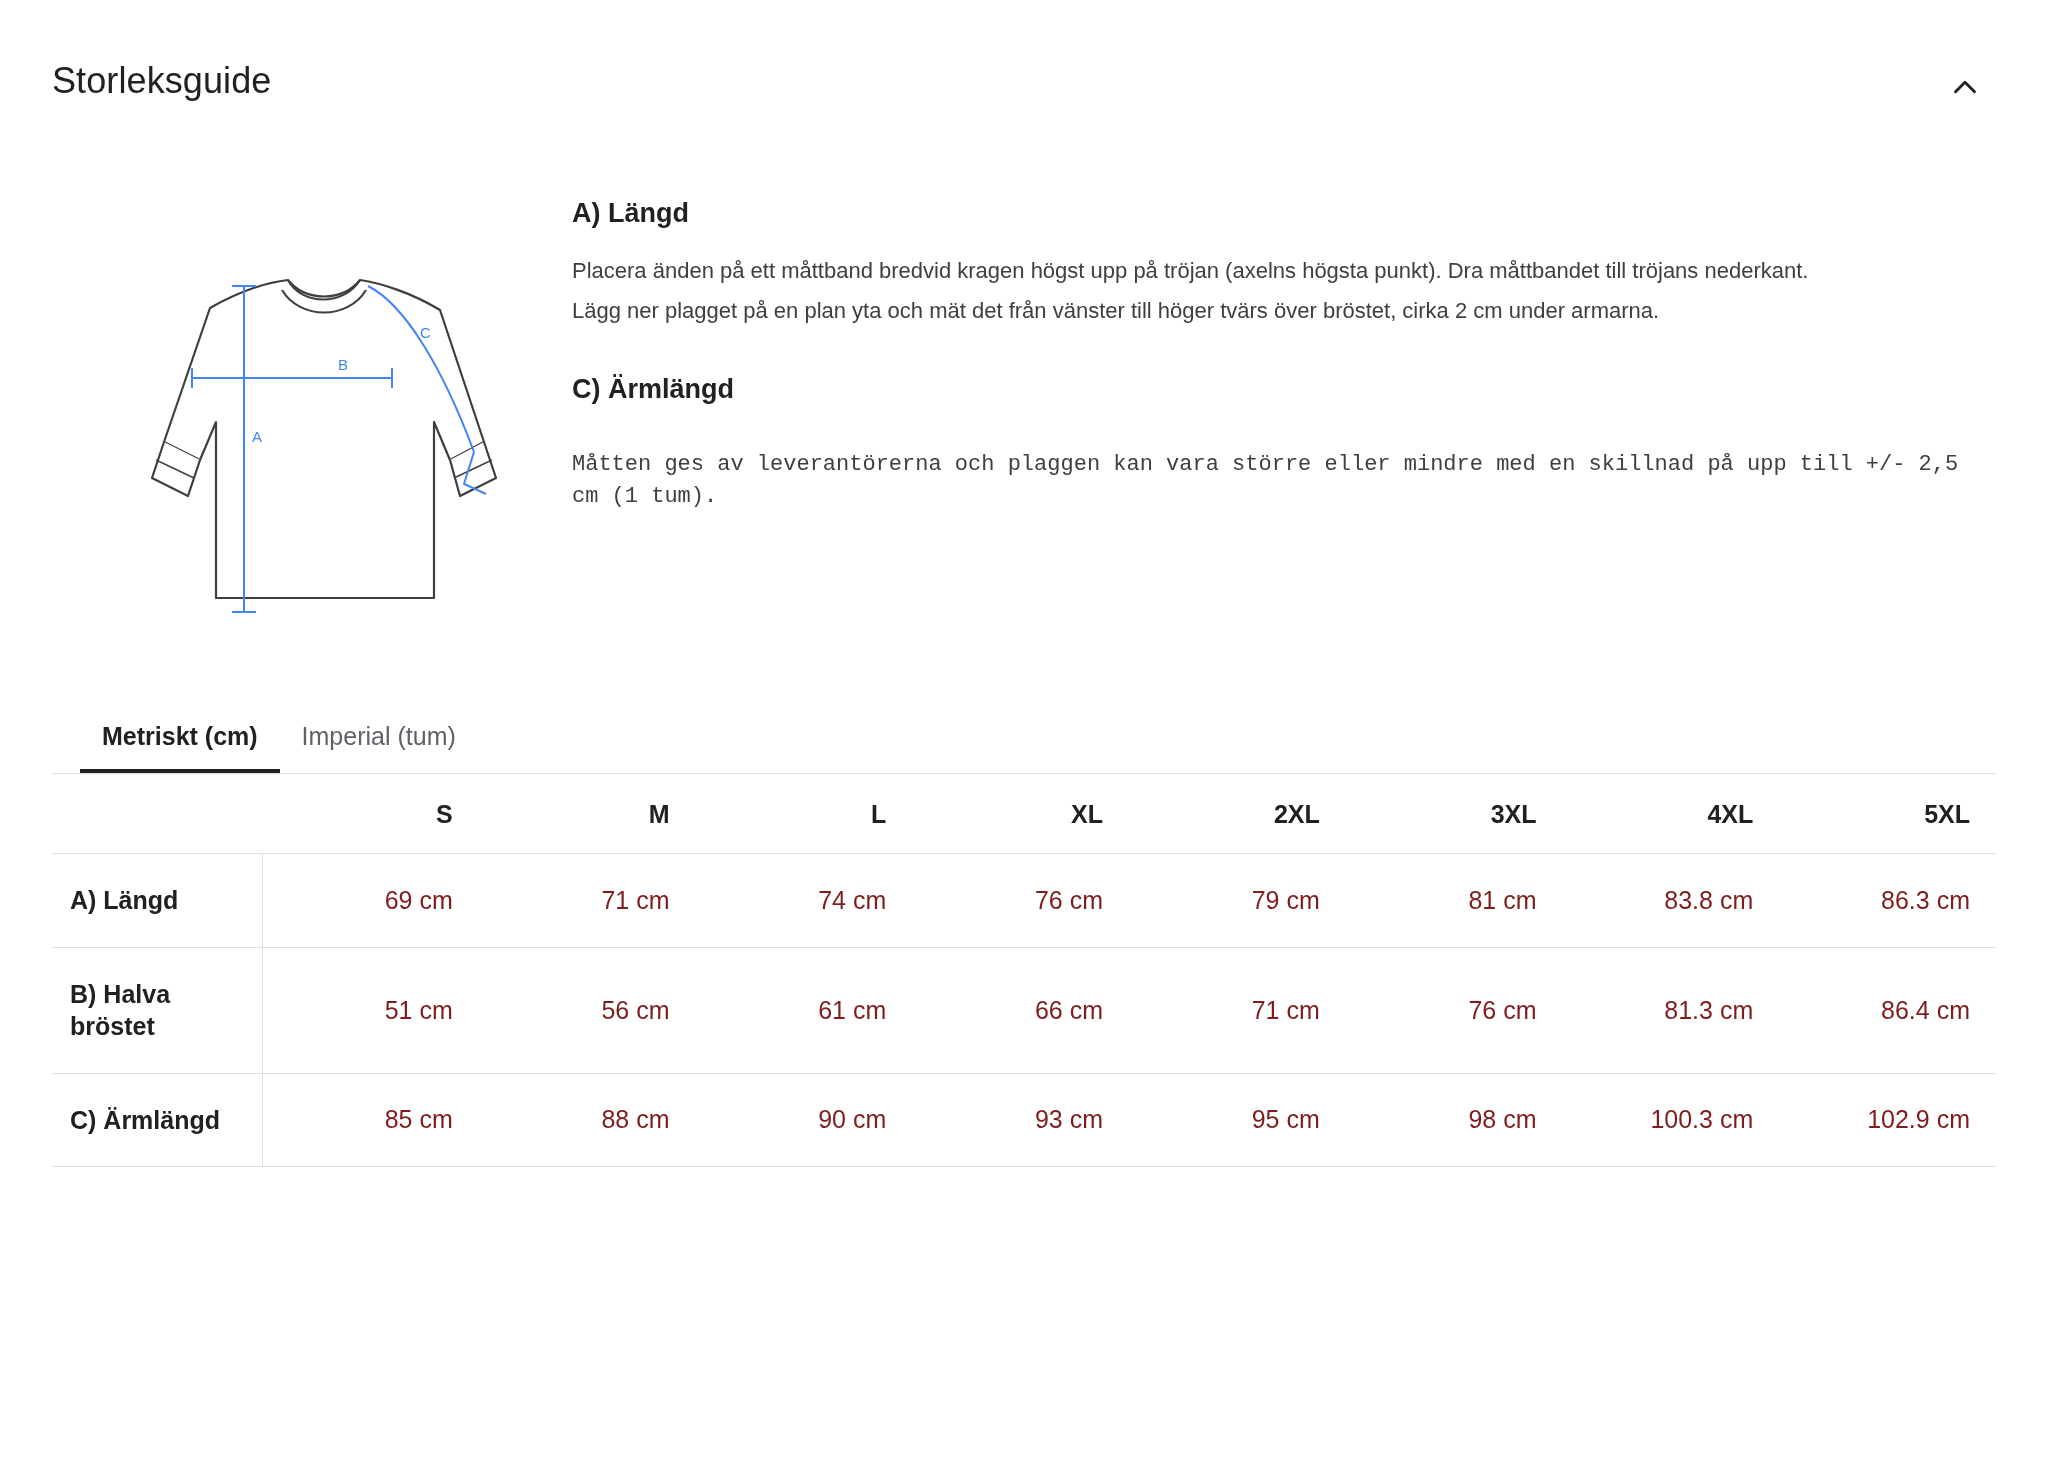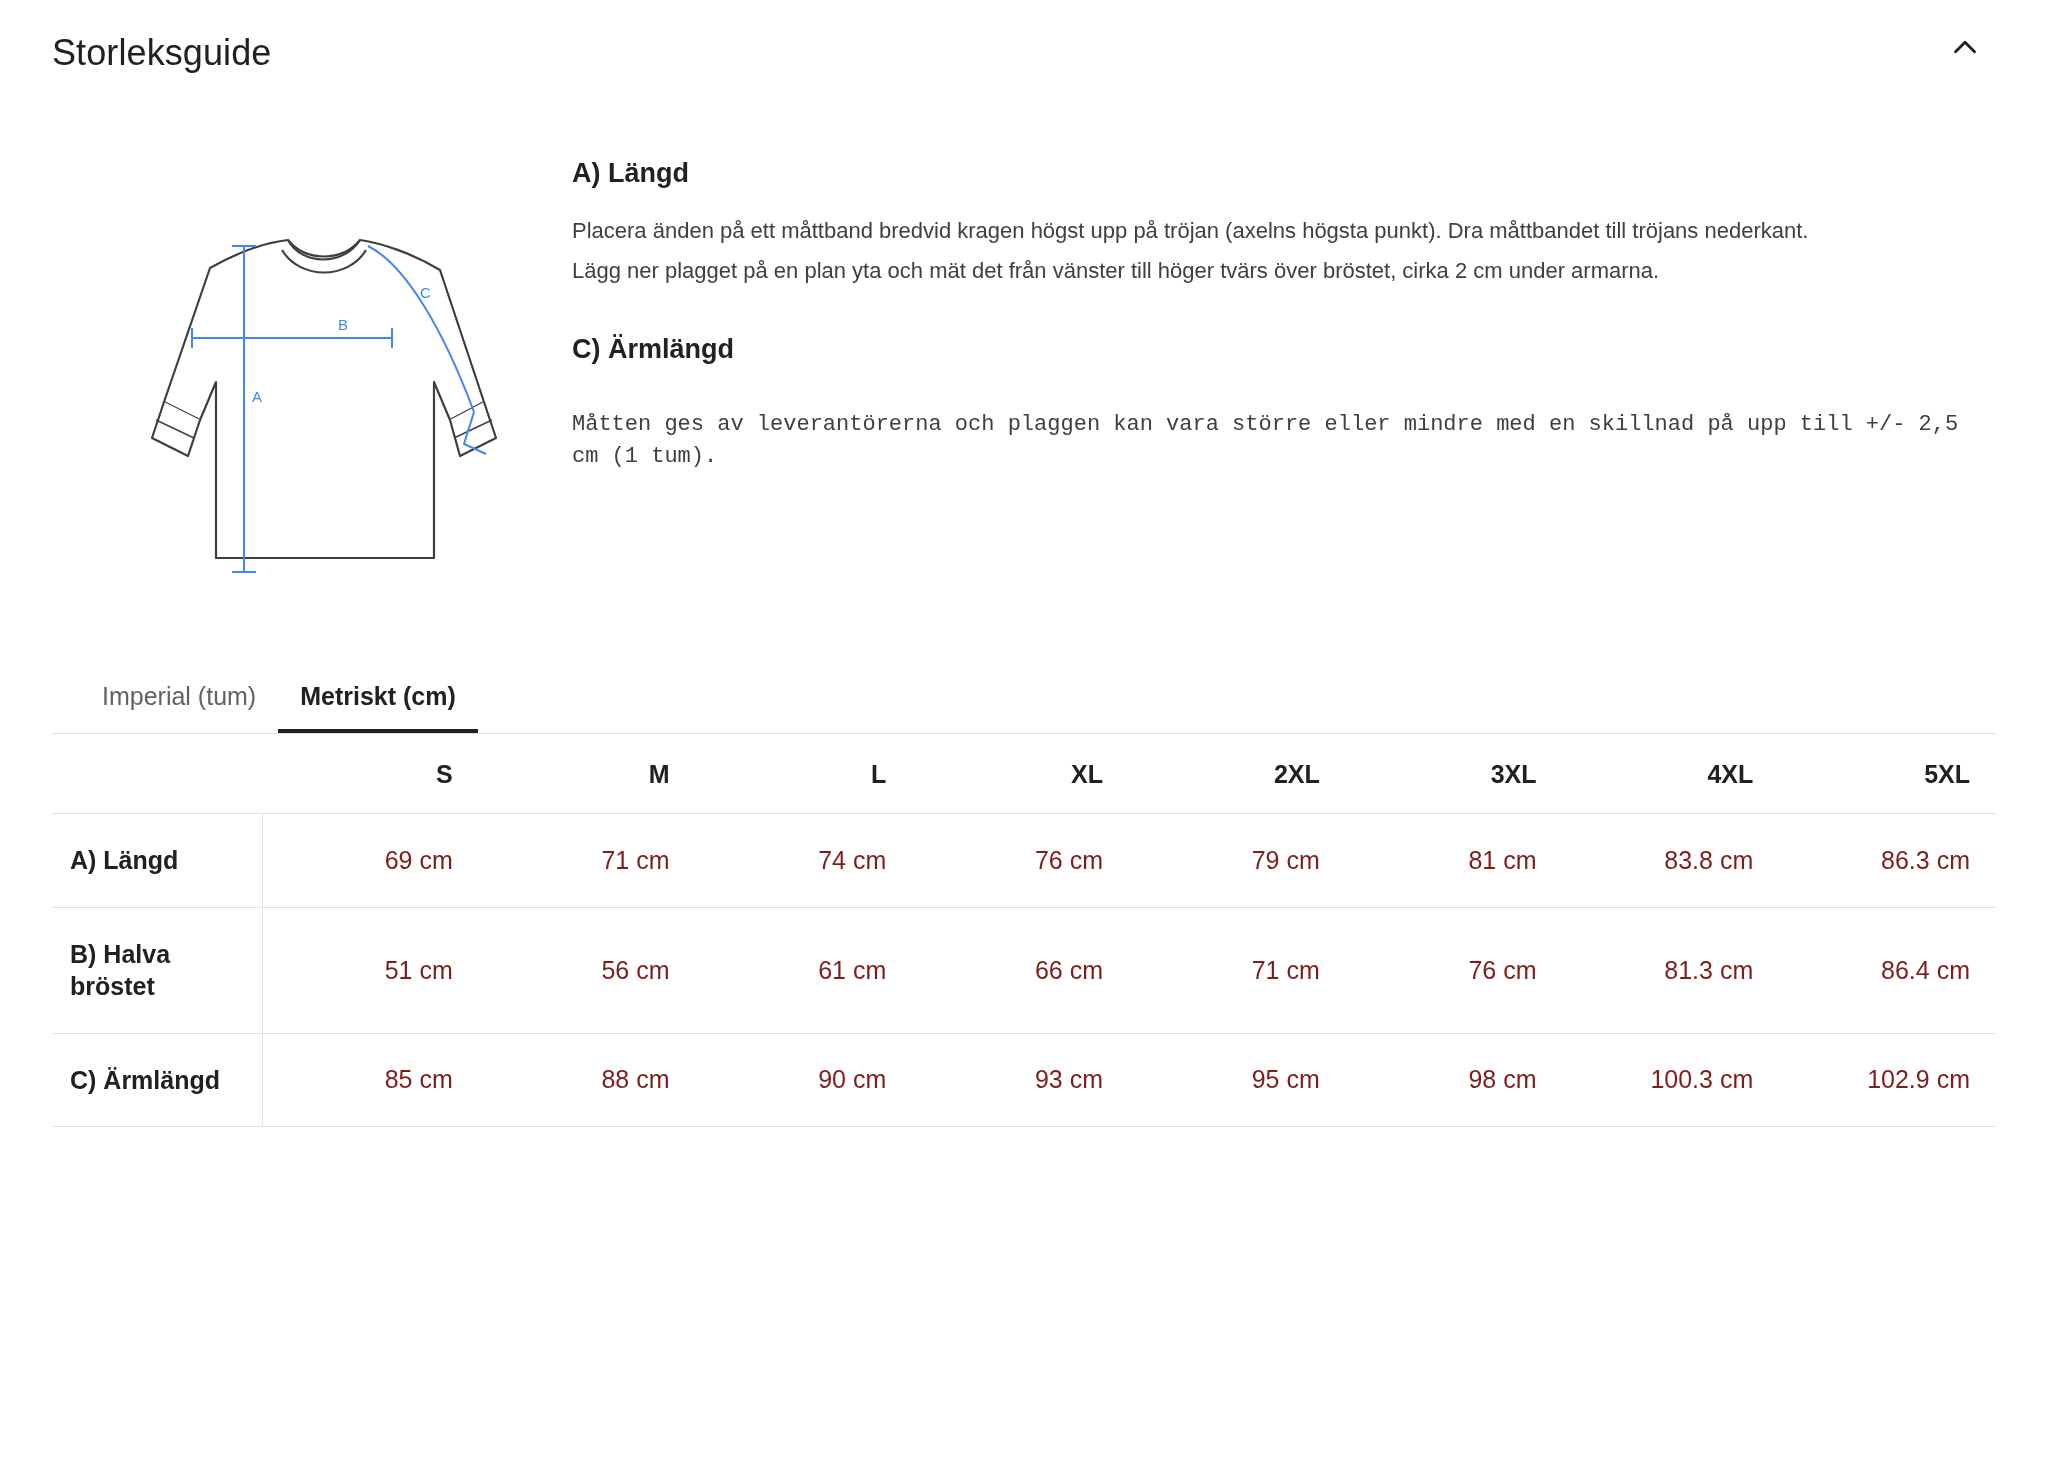--- a/index.html
+++ b/index.html
@@ -13,23 +13,23 @@
   .page {
     width: 2048px;
     min-height: 1478px;
     position: relative;
     padding: 0 40px;
   }
 
   
   .header {
     display: flex;
-    align-items: flex-end;
+    align-items: flex-start;
     justify-content: space-between;
-    padding: 20px 16px 22px 12px;
+    padding: 60px 16px 22px 12px;
   }
   .header-title {
     font-size: 36px;
     font-weight: 400;
     color: #202124;
     letter-spacing: 0.1px;
   }
   .collapse-btn {
     width: 54px;
     height: 54px;
@@ -196,22 +196,22 @@
       <p class="instr-p">Placera änden på ett måttband bredvid kragen högst upp på tröjan (axelns högsta punkt). Dra måttbandet till tröjans nederkant.</p>
 
       <p class="instr-p">Lägg ner plagget på en plan yta och mät det från vänster till höger tvärs över bröstet, cirka 2 cm under armarna.</p>
 
       <div class="instr-h">C) Ärmlängd</div>
       <p class="instr-p spaced">Måtten ges av leverantörerna och plaggen kan vara större eller mindre med en skillnad på upp till +/- 2,5 cm (1 tum).</p>
     </div>
   </div>
 
   <div class="tabs">
+    <button class="tab active">Metriskt (cm)</button>
     <button class="tab">Imperial (tum)</button>
-    <button class="tab active">Metriskt (cm)</button>
   </div>
 
   <div class="table-wrap">
     <table class="size-table">
       <colgroup>
         <col class="label-col">
         <col>
           <col>
           <col>
           <col>

